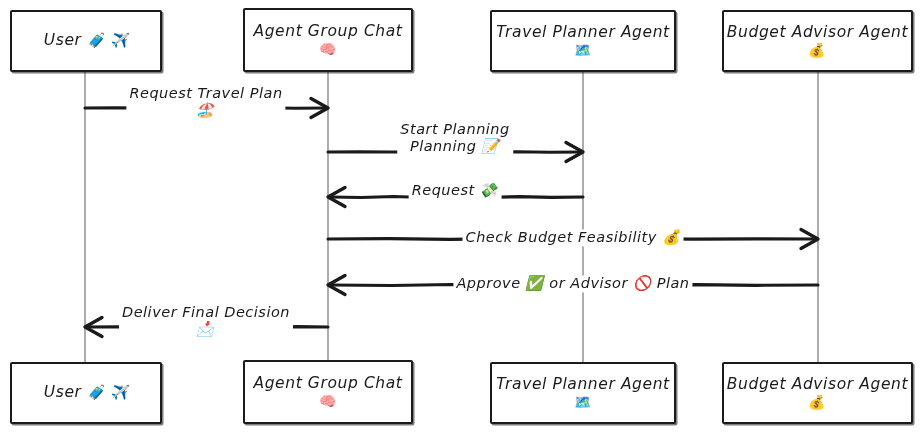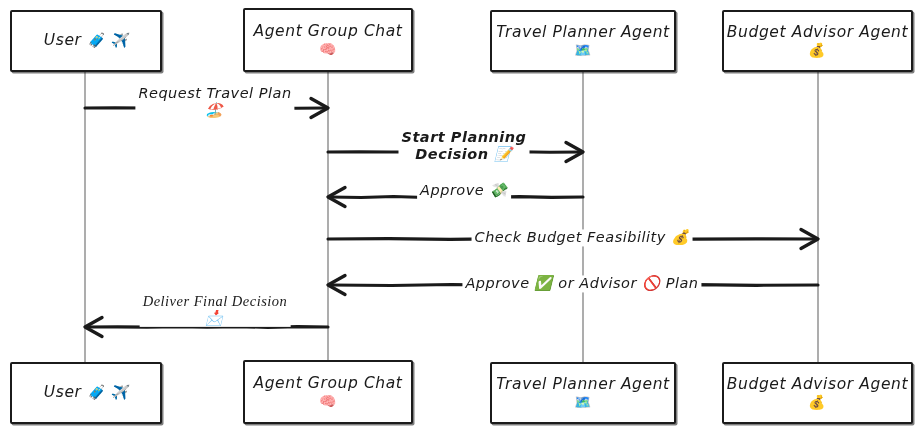--- a/index.html
+++ b/index.html
@@ -68,21 +68,20 @@
     font-size: 14.5px;
     font-style: italic;
     letter-spacing: 0.5px;
     color: #1a1a1a;
     background: #ffffff;
     text-align: center;
     line-height: 1.18;
     white-space: nowrap;
     padding: 0 3px;
     transform: translate(-50%, -50%);
-    margin-left: 9px;
   }
   .msg-label .line2 { display: block; }
 </style>
 </head>
 <body>
 
 <div id="diagram-root">
 
   <svg id="diagram-svg" viewBox="0 0 923 434" xmlns="http://www.w3.org/2000/svg">
     <g id="lifelines-layer">
@@ -146,20 +145,20 @@
         <div class="participant-label">Budget Advisor Agent</div>
         <div class="participant-emoji">💰</div>
       </div>
       <div class="participant-box" style="left: 722px; top: 362px; width: 191px; height: 62px;">
         <div class="participant-label">Budget Advisor Agent</div>
         <div class="participant-emoji">💰</div>
       </div>
     </div>
   <div id="labels-layer">
       <div class="msg-label" style="left: 206px; top: 102px;"><span>Request Travel Plan</span><span class="line2">🏖️</span></div>
-      <div class="msg-label" style="left: 455px; top: 146px; font-weight: bold;"><span>Start Planning</span><span class="line2">Decision 📝</span></div>
-      <div class="msg-label" style="left: 455px; top: 191px;"><span class="line2">Approve 💸</span></div>
+      <div class="msg-label" style="left: 455px; top: 138px;"><span>Start Planning</span><span class="line2">Planning 📝</span></div>
+      <div class="msg-label" style="left: 455px; top: 191px;"><span class="line2">Request 💸</span></div>
       <div class="msg-label" style="left: 573px; top: 238px;"><span>Check Budget Feasibility 💰</span></div>
       <div class="msg-label" style="left: 573px; top: 284px;"><span>Approve ✅ or Advisor 🚫 Plan</span></div>
-      <div class="msg-label" style="left: 206px; top: 310px; font-family: Liberation Serif, serif;"><span>Deliver Final Decision</span><span class="line2">📩</span></div>
+      <div class="msg-label" style="left: 206px; top: 321px;"><span>Deliver Final Decision</span><span class="line2">📩</span></div>
     </div>
 
 </div>
 
 </body></html>

